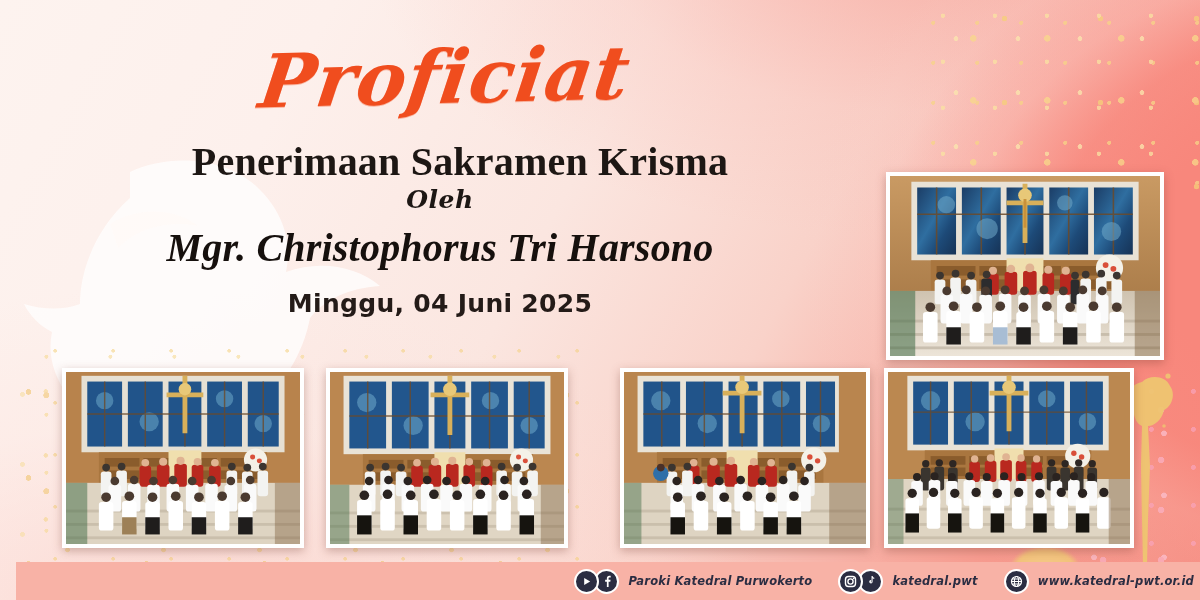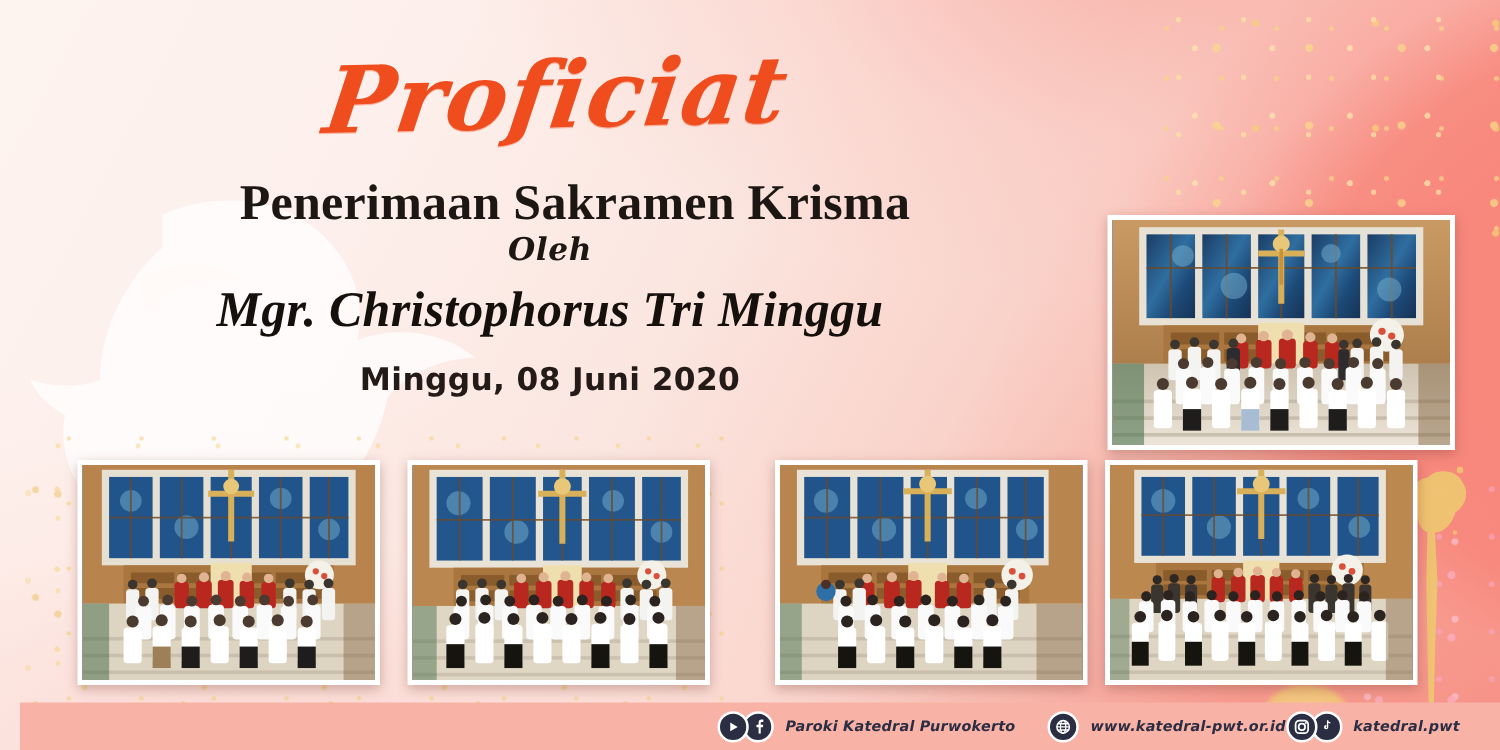--- a/index.html
+++ b/index.html
@@ -246,22 +246,22 @@
       <circle cx="40" cy="56" r="1.8" fill="#eec571" opacity="0.8"></circle>
     </svg>
 
     <div class="gold-blob"></div>
   </div>
 
   <div class="headline">
     <div class="proficiat">Proficiat</div>
     <div class="title-main">Penerimaan Sakramen Krisma</div>
     <div class="oleh">Oleh</div>
-    <div class="bishop">Mgr. Christophorus Tri Minggu</div>
-    <div class="event-date">Minggu, 08 Juni 2020</div>
+    <div class="bishop">Mgr. Christophorus Tri Harsono</div>
+    <div class="event-date">Minggu, 04 Juni 2025</div>
   </div>
 
   <div class="photo" id="photo-top-right">
     <div class="inner">
       <svg viewBox="0 0 278 188" preserveAspectRatio="none" width="100%" height="100%">
         <defs>
           <linearGradient id="wallA" x1="0" y1="0" x2="0" y2="1">
             <stop offset="0%" stop-color="#c99a63"></stop>
               <stop offset="100%" stop-color="#9d6f3e"></stop>
           </linearGradient>
@@ -954,38 +954,38 @@
         <svg width="12" height="12" viewBox="0 0 12 12">
             <path d="M7.6 12V6.8h1.7l.26-2H7.6V3.5c0-.58.16-.97 1-.97h1.06V.74C9.47.71 8.9.66 8.23.66 6.83.66 5.87 1.52 5.87 3.1v1.7H4.15v2h1.72V12z" fill="#fff"></path>
           </svg>
       </div>
       <div class="soc-label">Paroki Katedral Purwokerto</div>
     </div>
 
     <div class="soc-group">
       <div class="soc-icon">
         <svg width="13" height="13" viewBox="0 0 14 14">
-          <circle cx="7" cy="7" r="5.4" fill="none" stroke="#fff" stroke-width="1.3"></circle>
-          <ellipse cx="7" cy="7" rx="2.3" ry="5.4" fill="none" stroke="#fff" stroke-width="1.1"></ellipse>
-          <path d="M1.7 7h10.6M2.6 4.3h8.8M2.6 9.7h8.8" stroke="#fff" stroke-width="1.1"></path>
-        </svg>
-      </div>
-      <div class="soc-label last">www.katedral-pwt.or.id</div>
-    </div>
-
-    <div class="soc-group">
-      <div class="soc-icon">
-        <svg width="13" height="13" viewBox="0 0 14 14">
           <rect x="1.6" y="1.6" width="10.8" height="10.8" rx="3.2" fill="none" stroke="#fff" stroke-width="1.5"></rect>
           <circle cx="7" cy="7" r="2.8" fill="none" stroke="#fff" stroke-width="1.5"></circle>
           <circle cx="10.4" cy="3.7" r="0.85" fill="#fff"></circle>
         </svg>
       </div>
       <div class="soc-icon">
         <svg width="12" height="12" viewBox="0 0 12 12">
           <path d="M7.6 1.1v5.6a1.7 1.7 0 1 1-1.5-1.69v1.5a.45.45 0 1 0 .45.45V1.1h1.05c.15.9.78 1.55 1.7 1.66v1.1A3.1 3.1 0 0 1 7.6 3.2z" fill="#fff"></path>
         </svg>
       </div>
       <div class="soc-label">katedral.pwt</div>
     </div>
+
+    <div class="soc-group">
+      <div class="soc-icon">
+        <svg width="13" height="13" viewBox="0 0 14 14">
+          <circle cx="7" cy="7" r="5.4" fill="none" stroke="#fff" stroke-width="1.3"></circle>
+          <ellipse cx="7" cy="7" rx="2.3" ry="5.4" fill="none" stroke="#fff" stroke-width="1.1"></ellipse>
+          <path d="M1.7 7h10.6M2.6 4.3h8.8M2.6 9.7h8.8" stroke="#fff" stroke-width="1.1"></path>
+        </svg>
+      </div>
+      <div class="soc-label last">www.katedral-pwt.or.id</div>
+    </div>
   </div>
 
 </div>
 
 </body></html>

